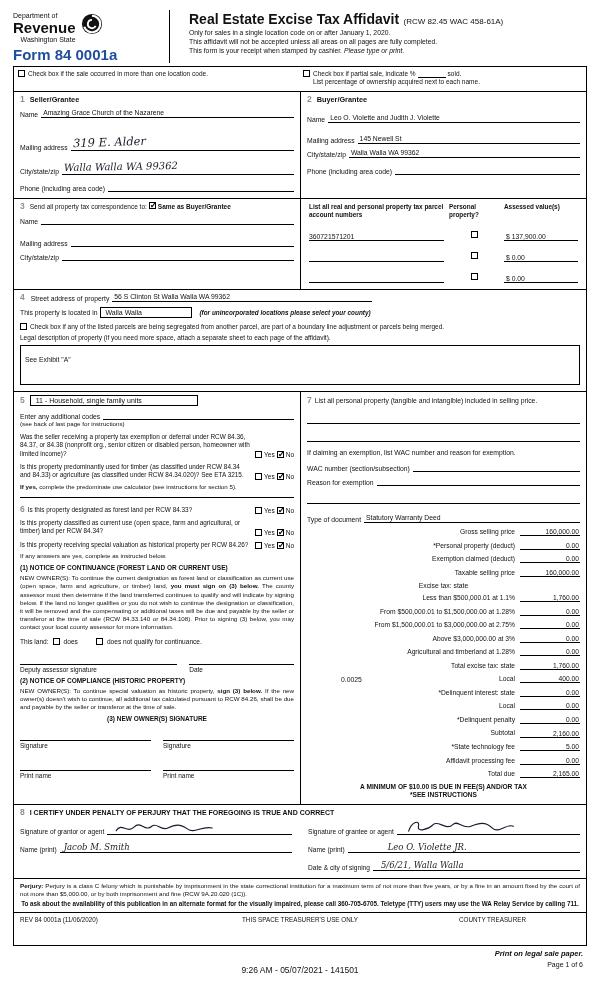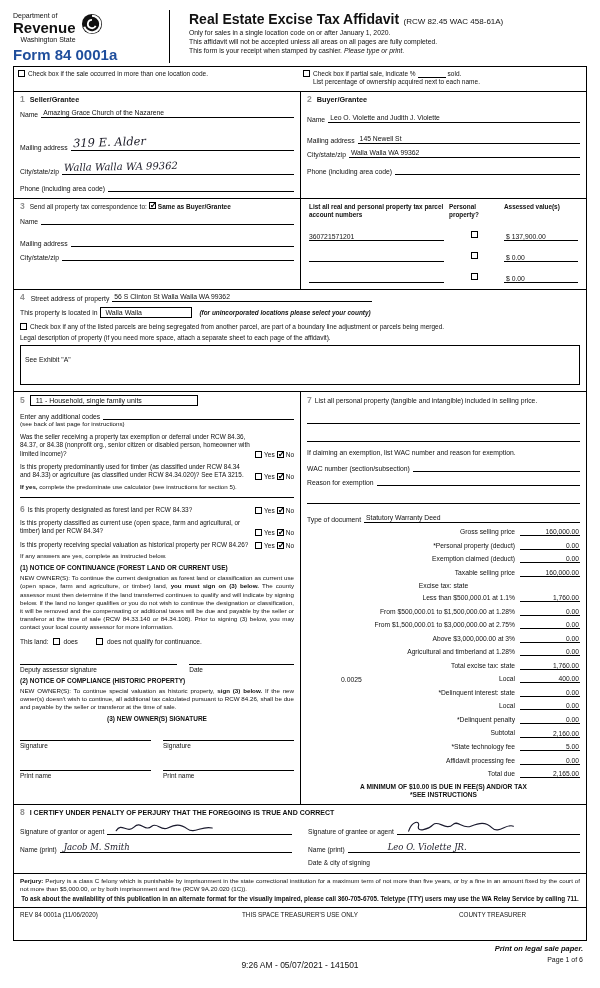--- a/index.html
+++ b/index.html
@@ -507,20 +507,23 @@
             </span>
           </div>
           <div class="srow">
             <span class="flabel">Name (print)</span>
             <span class="sval">
                 <span class="hand hand-sm" style="position:absolute;left:8px;bottom:0;margin-left:32px;">Leo O. Violette JR.</span>
               </span>
           </div>
           <div class="srow">
             <span class="flabel">Date &amp; city of signing</span>
+            <span class="sval">
+                <span class="hand hand-sm" style="position:absolute;left:8px;bottom:0;">5/6/21, Walla Walla</span>
+              </span>
           </div>
         </div>
       </div>
     </div>
 
     <div class="perjury">
       <div class="para justify" style="margin-top:0;"><span class="bold">Perjury:</span><span> Perjury is a class C felony which is punishable by imprisonment in the state correctional institution for a maximum term of not more than five years, or by a fine in an amount fixed by the court of not more than $5,000.00, or by both imprisonment and fine (RCW 9A.20.020 (1C)).</span></div>
       <div class="alt-note">To ask about the availability of this publication in an alternate format for the visually impaired, please call 360-705-6705. Teletype (TTY) users may use the WA Relay Service by calling 711.</div>
     </div>
 

